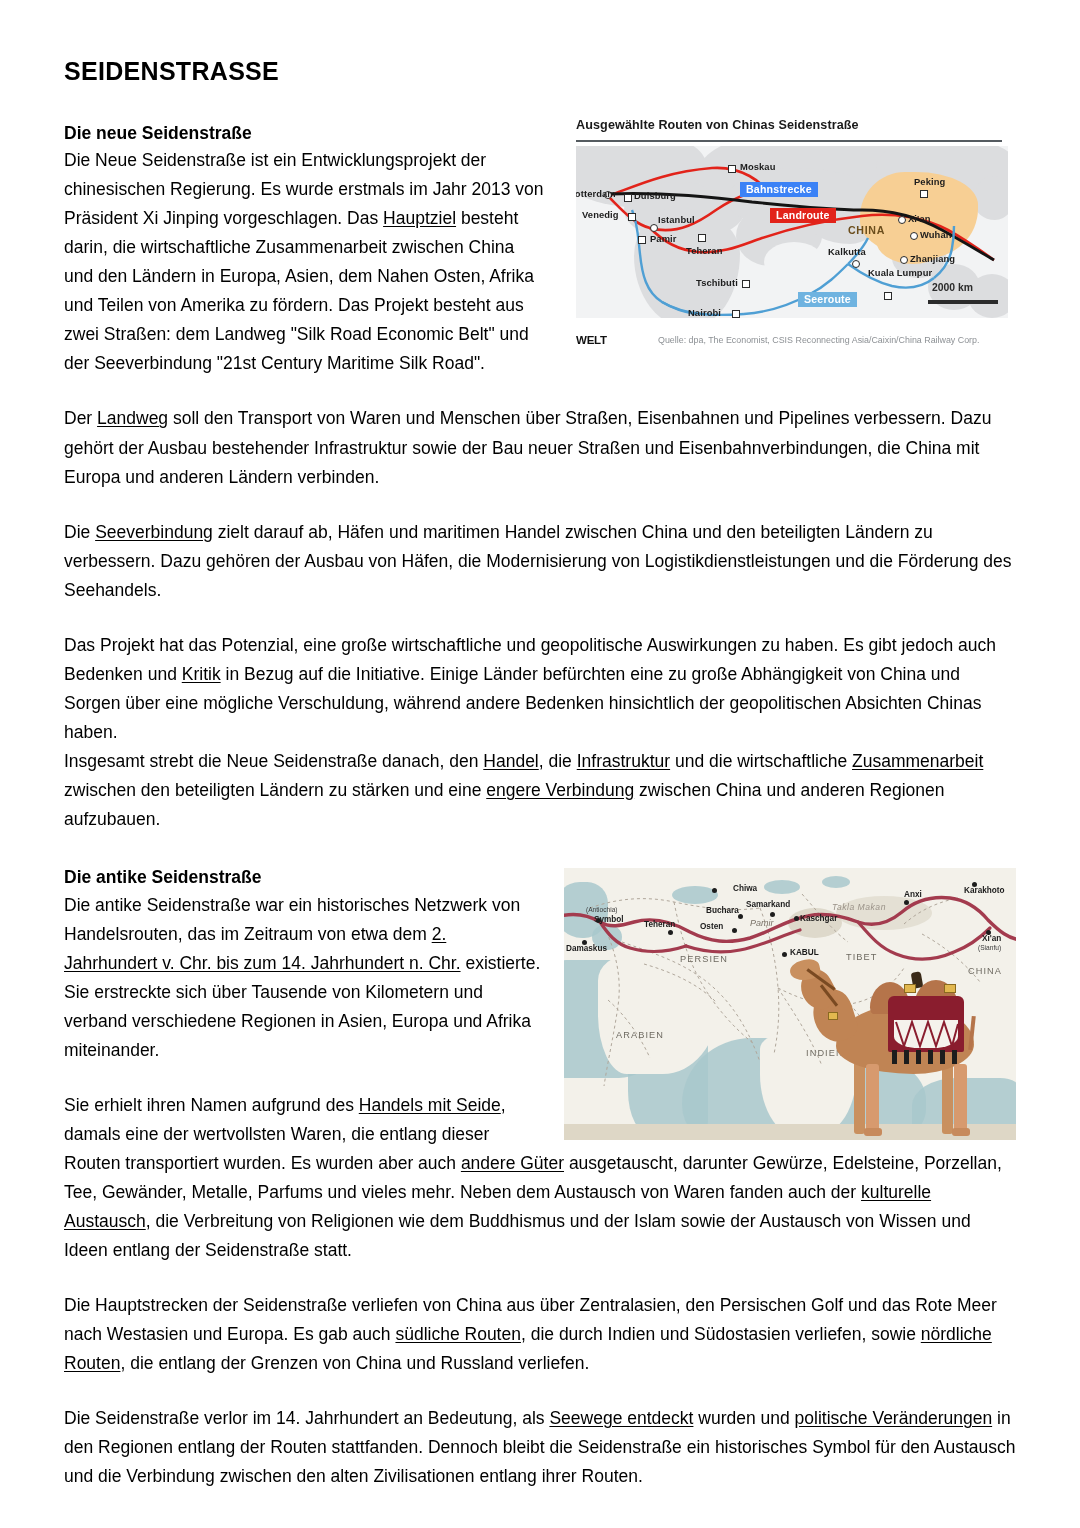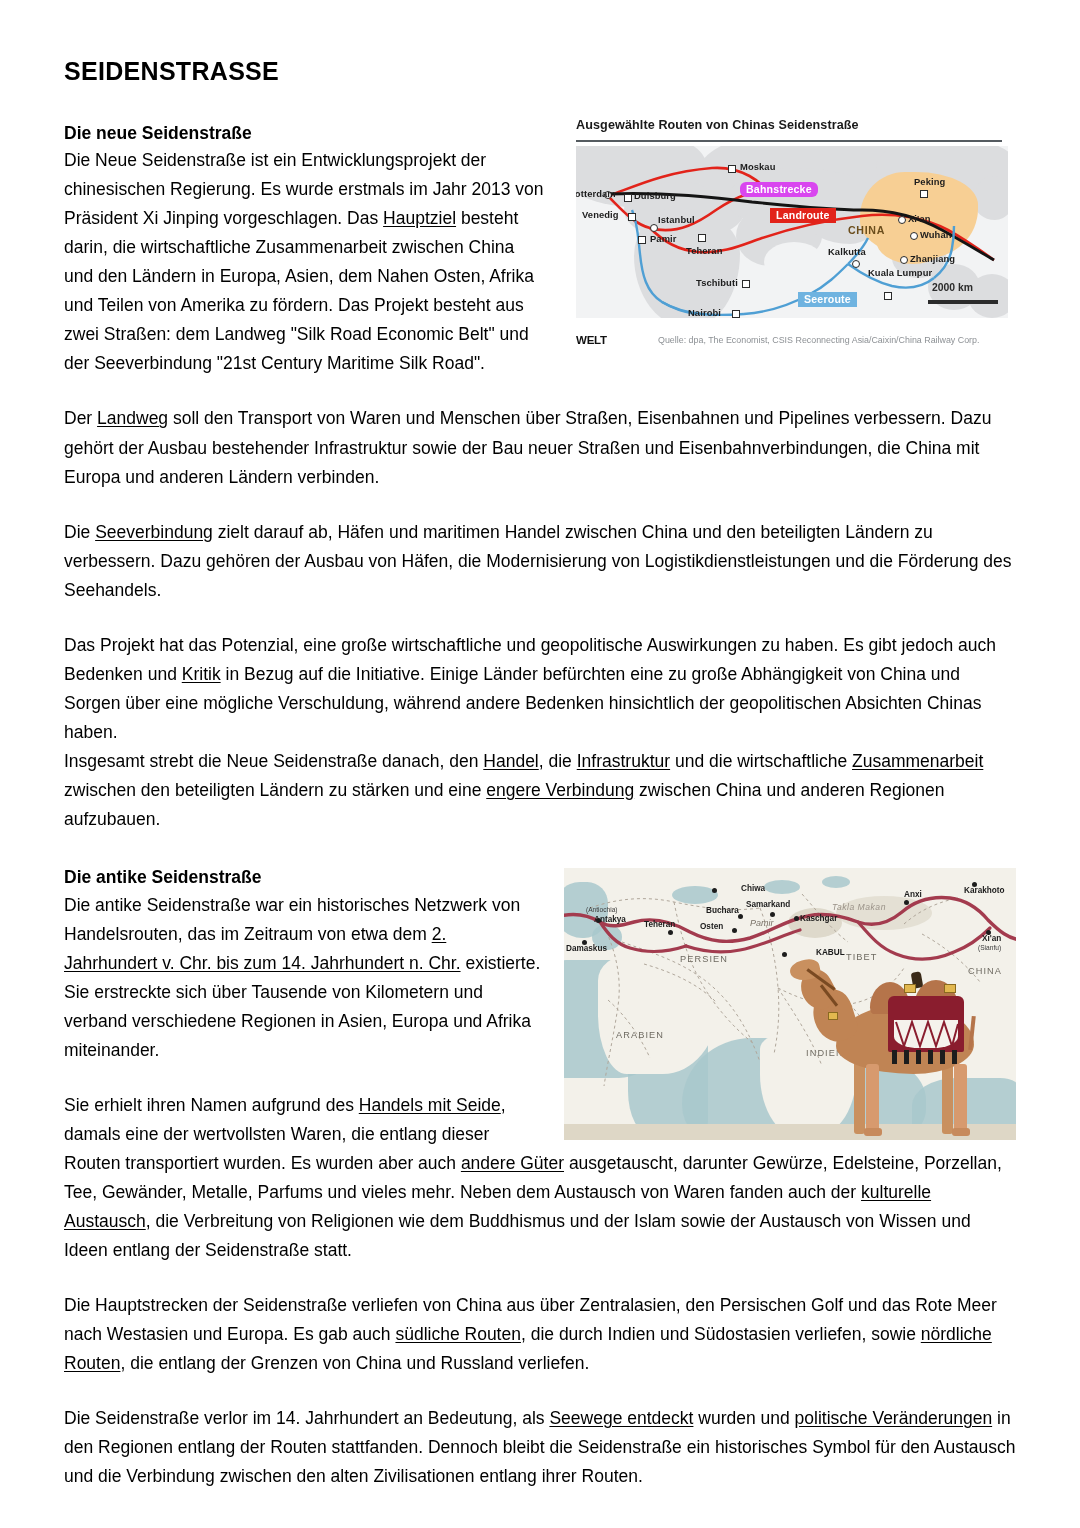--- a/index.html
+++ b/index.html
@@ -133,21 +133,21 @@
   }
   .m1-badge {
     position: absolute;
     font-size: 10.6px;
     font-weight: bold;
     color: #ffffff;
     padding: 1px 6px 2px 6px;
     white-space: nowrap;
     letter-spacing: 0.2px;
   }
-  .m1-badge.rail  { background: #d946ef; border-radius: 6px; }
+  .m1-badge.rail  { background: #3b82f6; }
   .m1-badge.land  { background: #e2231a; }
   .m1-badge.sea   { background: #6fb3e0; }
   .m1-scale {
     position: absolute;
     font-size: 10.4px;
     font-weight: bold;
     color: #2b2b2b;
     white-space: nowrap;
   }
   .m1-scalebar {
@@ -435,35 +435,35 @@
       <div class="m2-node" style="left:174px; top:46px;"></div>
       <div class="m2-node" style="left:168px; top:60px;"></div>
       <div class="m2-node" style="left:206px; top:44px;"></div>
       <div class="m2-node" style="left:230px; top:48px;"></div>
       <div class="m2-node" style="left:340px; top:32px;"></div>
       <div class="m2-node" style="left:408px; top:14px;"></div>
       <div class="m2-node" style="left:422px; top:62px;"></div>
       <div class="m2-node" style="left:218px; top:84px;"></div>
 
       <div class="m2-lbl small" style="left:22px;  top:38px;">(Antiochia)</div>
-      <div class="m2-lbl" style="left:30px;  top:47px;">Antakya</div>
+      <div class="m2-lbl" style="left:30px;  top:47px;">Symbol</div>
       <div class="m2-lbl" style="left:2px;   top:76px;">Damaskus</div>
       <div class="m2-lbl" style="left:80px;  top:52px;">Teheran</div>
-      <div class="m2-lbl" style="left:130px; top:16px;padding-left:47px;">Chiwa</div>
+      <div class="m2-lbl" style="left:122px; top:16px;padding-left:47px;">Chiwa</div>
       <div class="m2-lbl" style="left:142px; top:38px;">Buchara</div>
       <div class="m2-lbl" style="left:136px; top:54px;">Osten</div>
       <div class="m2-lbl" style="left:182px; top:32px;">Samarkand</div>
       <div class="m2-lbl italic" style="left:186px; top:50px;">Pamir</div>
       <div class="m2-lbl" style="left:236px; top:46px;">Kaschgar</div>
       <div class="m2-lbl desert-lbl" style="left:268px; top:34px;">Takla Makan</div>
       <div class="m2-lbl" style="left:340px; top:22px;">Anxi</div>
       <div class="m2-lbl" style="left:400px; top:18px;">Karakhoto</div>
       <div class="m2-lbl" style="left:418px; top:66px;">Xi'an</div>
       <div class="m2-lbl small" style="left:414px; top:76px;">(Sianfu)</div>
-      <div class="m2-lbl" style="left:226px; top:80px;margin-left:26px;">KABUL</div>
+      <div class="m2-lbl" style="left:226px; top:80px;">KABUL</div>
       <div class="m2-lbl region" style="left:116px; top:86px;">PERSIEN</div>
       <div class="m2-lbl region" style="left:282px; top:84px;">TIBET</div>
       <div class="m2-lbl region" style="left:404px; top:98px;">CHINA</div>
       <div class="m2-lbl region" style="left:52px;  top:162px;">ARABIEN</div>
       <div class="m2-lbl region" style="left:242px; top:180px;">INDIEN</div>
 
       <div class="camel-ground" style="left:0; top:256px; width:452px; height:16px;"></div>
 
       <div class="camel" style="left:228px; top:100px; width:224px; height:168px;">
 

